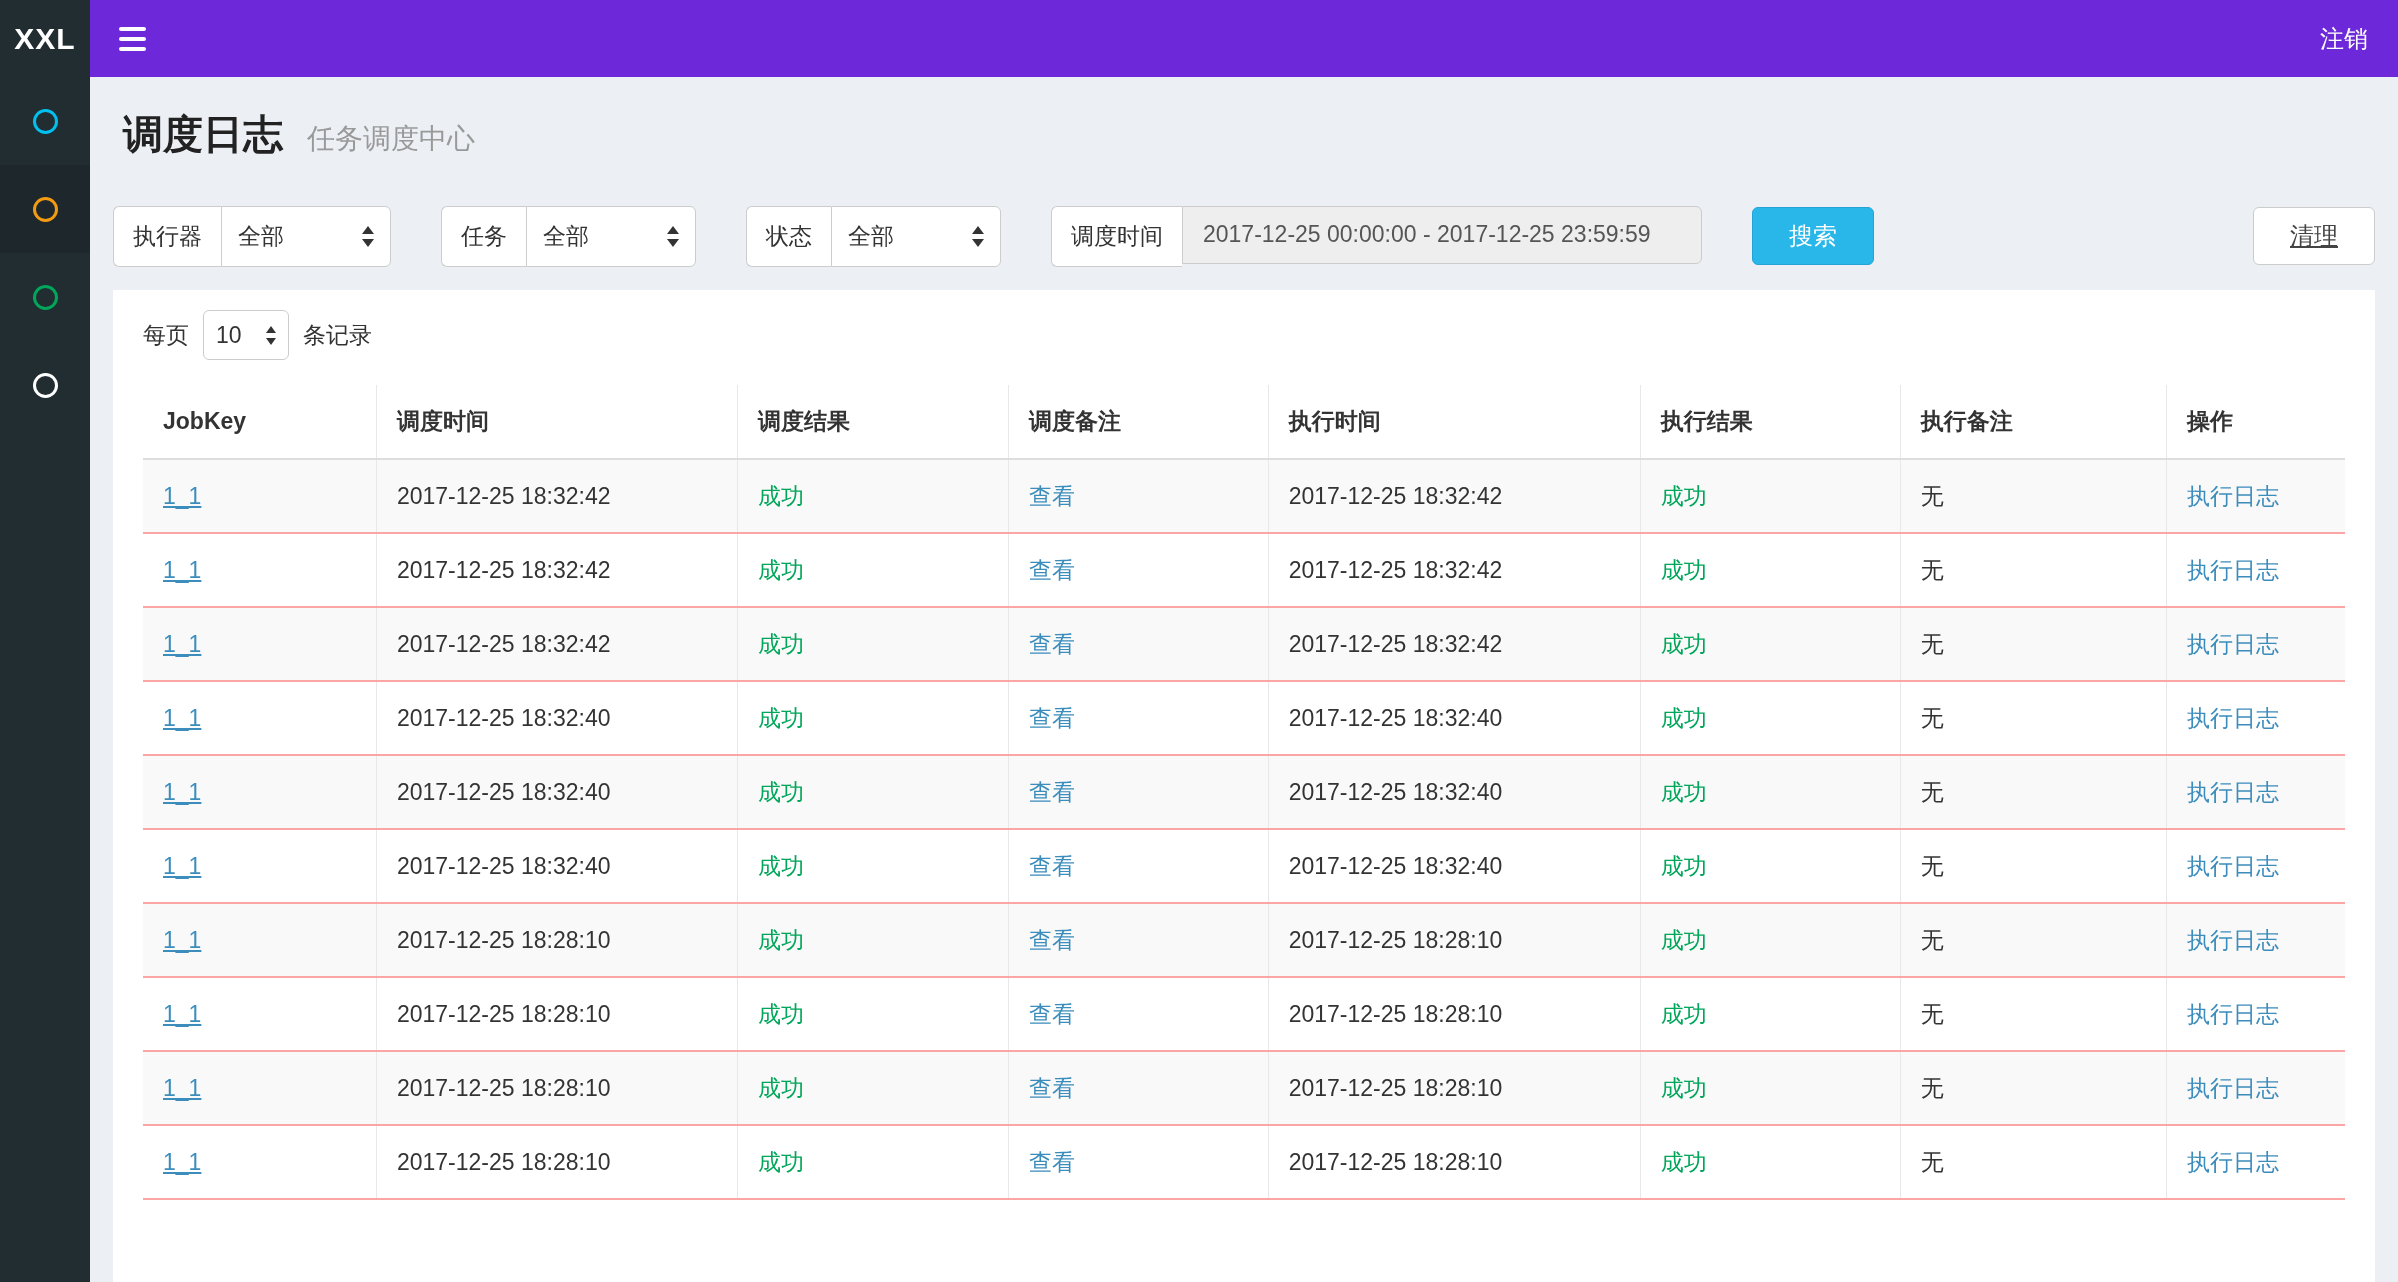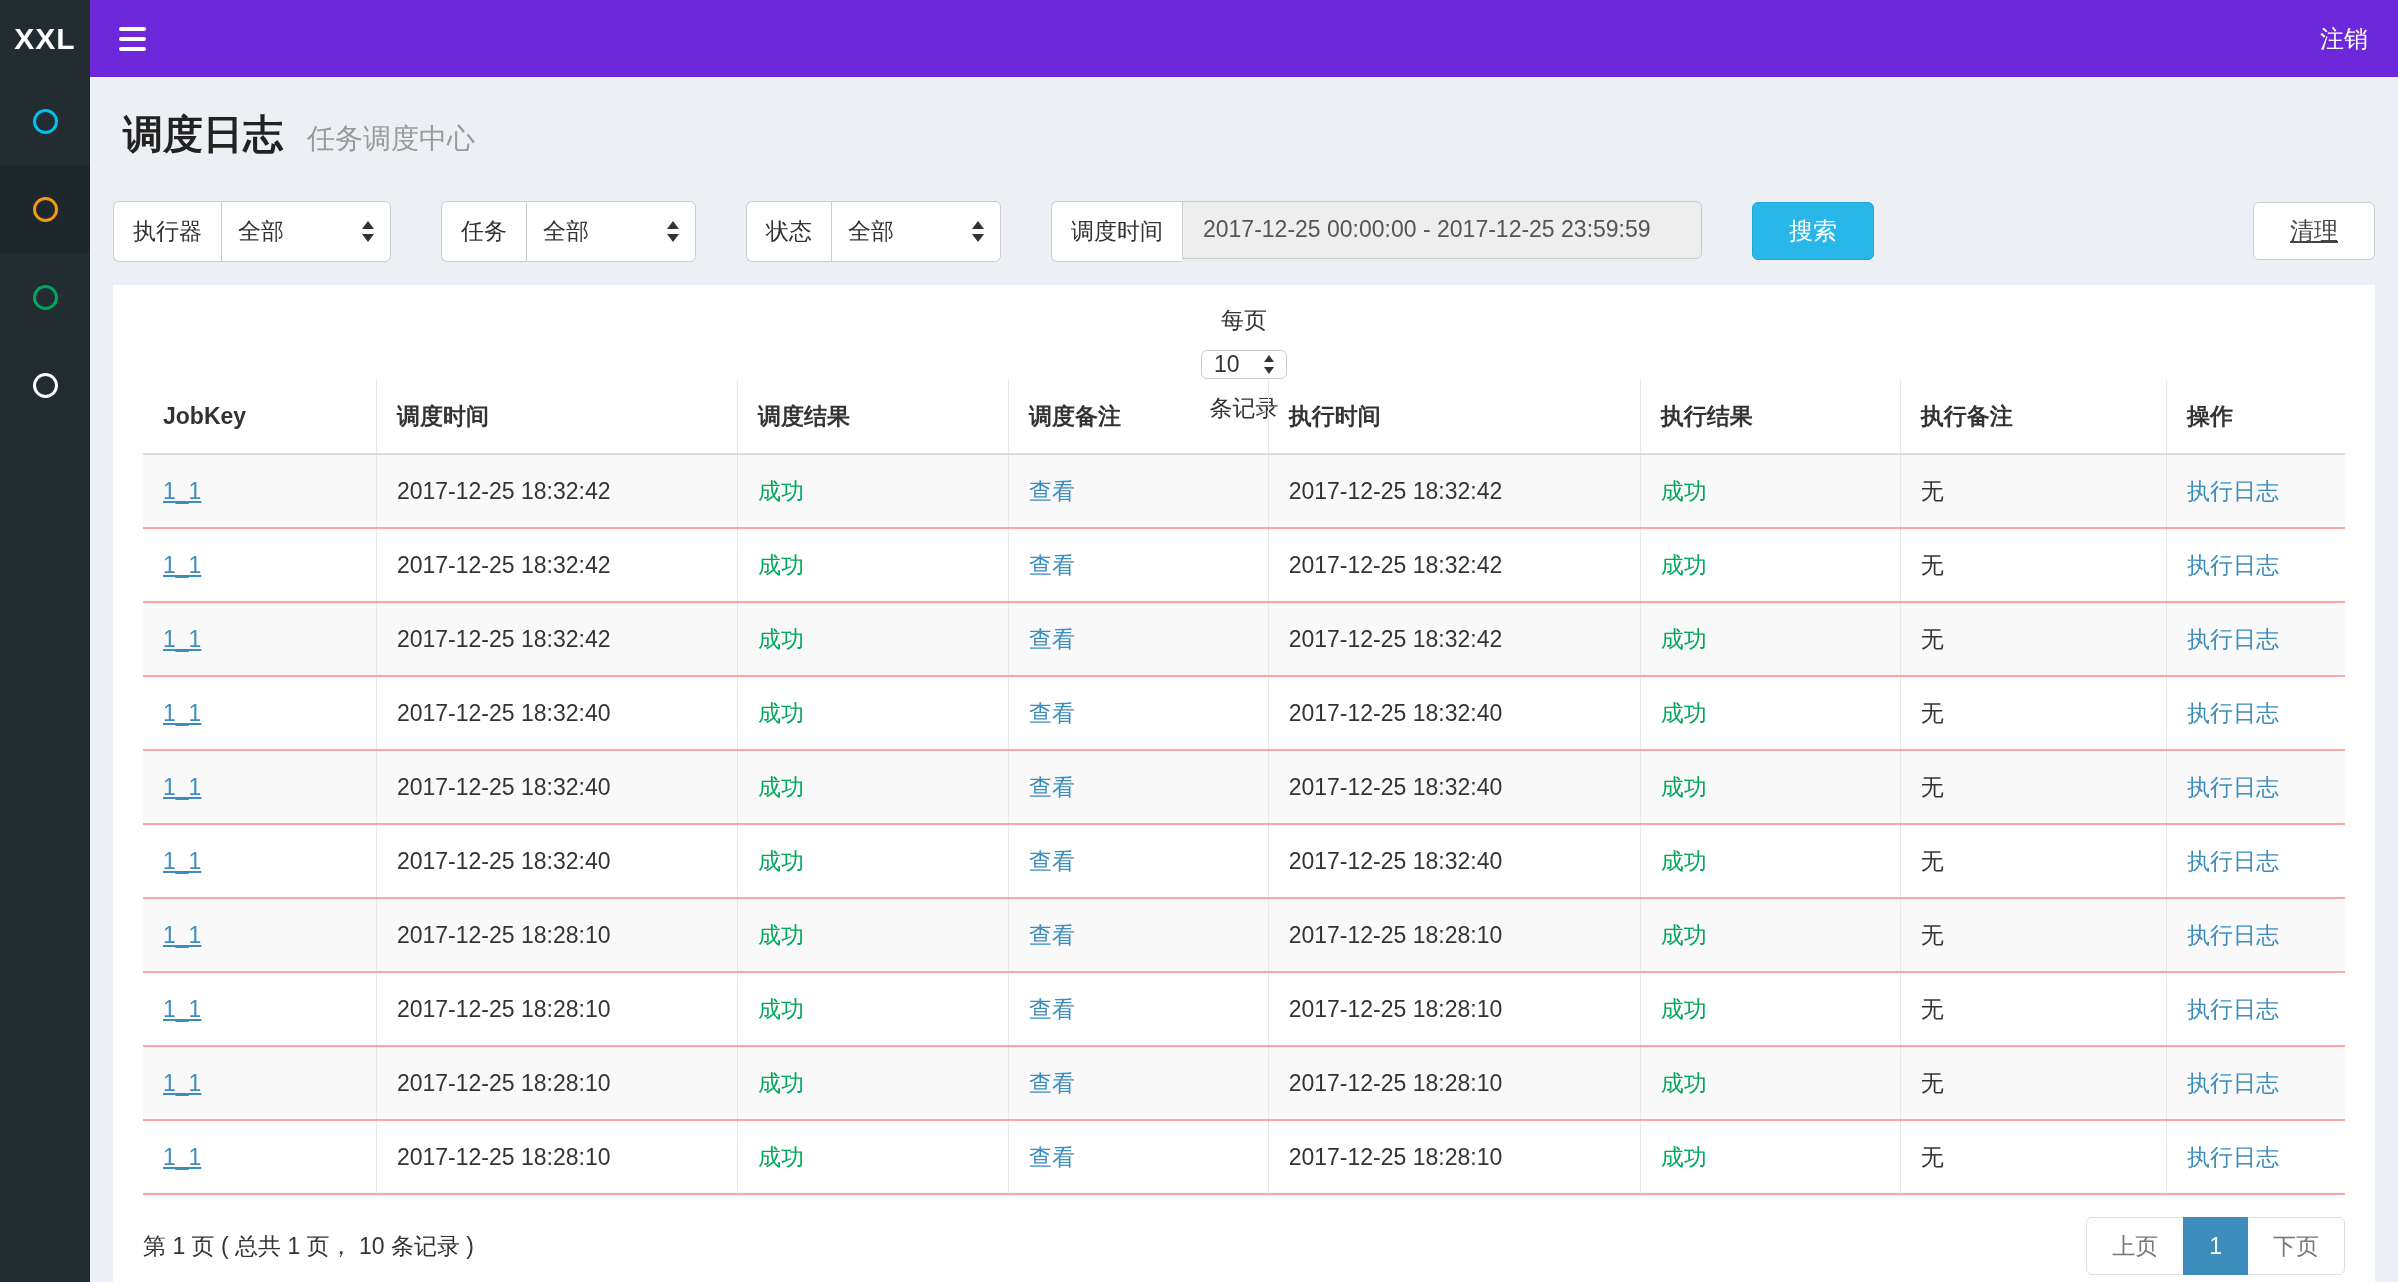--- a/index.html
+++ b/index.html
@@ -70,21 +70,21 @@
     padding: 0 36px; font-family: inherit;
   }
   .btn-search { background: #29b7e9; border: 1px solid #24a3d6; color: #fff; }
   .btn-clear { background: #fff; border: 1px solid #ccc; color: #444; margin-left: auto; text-decoration: underline; }
 
   
   .box {
     background: #fff; margin-top: 25px; padding: 15px 30px 10px 30px;
     flex: 1; display: flex; flex-direction: column;
   }
-  .page-size-row { display: flex; align-items: center; gap: 14px; height: 50px; margin: 5px 0 25px 0; flex-direction: column; }
+  .page-size-row { display: flex; align-items: center; gap: 14px; height: 50px; margin: 5px 0 25px 0; }
   .select-small {
     border: 1px solid #ccc; border-radius: 6px; background: #fff; height: 50px;
     display: flex; align-items: center; justify-content: space-between;
     padding: 0 12px; width: 86px; cursor: pointer;
   }
   .select-small .caret-up { border-left-width: 5px; border-right-width: 5px; border-bottom-width: 7px; }
   .select-small .caret-down { border-left-width: 5px; border-right-width: 5px; border-top-width: 7px; }
 
   
   table { width: 100%; border-collapse: collapse; table-layout: fixed; }
@@ -327,24 +327,16 @@
               <td class="success">成功</td>
               <td><a class="link">查看</a></td>
               <td class="">2017-12-25 18:28:10</td>
               <td class="success">成功</td>
               <td class="">无</td>
               <td><a class="link">执行日志</a></td>
             </tr>
           </tbody>
       </table>
 
-      <div class="table-footer">
-        <span class="summary">第 1 页 ( 总共 1 页， 10 条记录 )</span>
-        <div class="pagination">
-          <div class="page-btn">上页</div>
-          <div class="page-btn active">1</div>
-          <div class="page-btn">下页</div>
-        </div>
-      </div>
 
     </div>
   </main>
 </div>
 
 </body></html>

